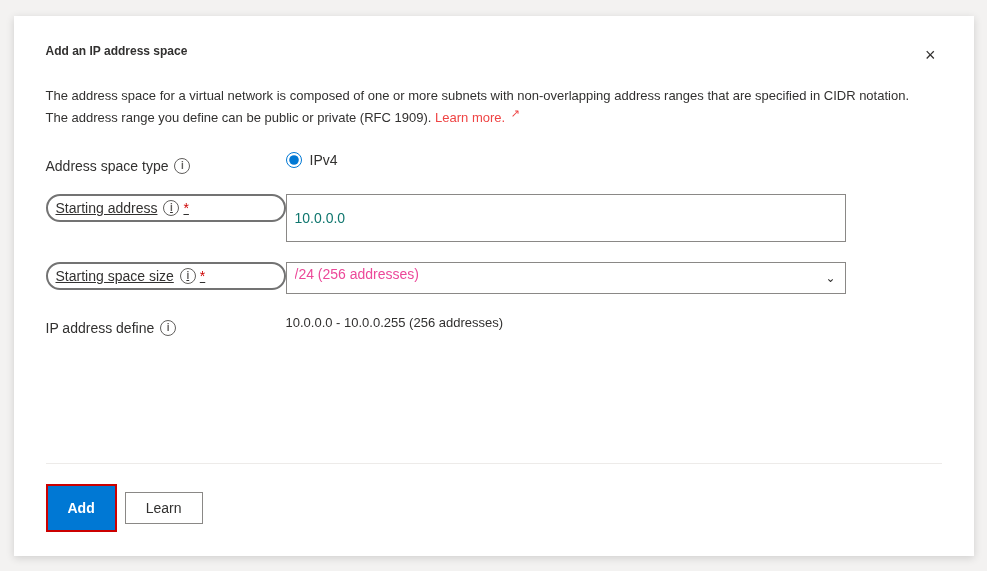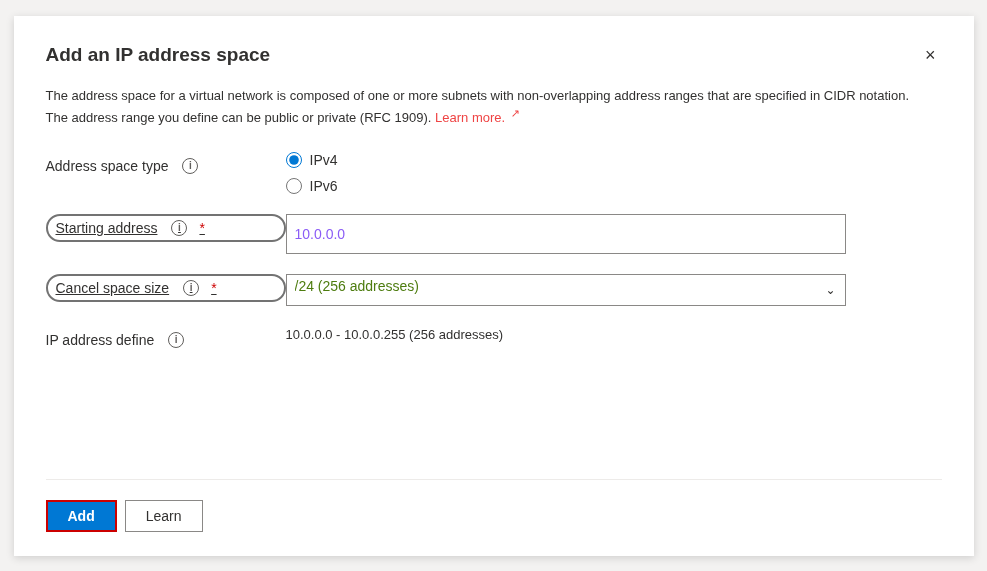--- a/index.html
+++ b/index.html
@@ -23,21 +23,21 @@
       display: flex;
       flex-direction: column;
     }
     .dialog-header {
       display: flex;
       justify-content: space-between;
       align-items: flex-start;
       margin-bottom: 20px;
     }
     .dialog-title {
-      font-size: 19px;
+      font-size: 12px;
       font-weight: 600;
       color: #323130;
     }
     .close-btn {
       background: none;
       border: none;
       cursor: pointer;
       font-size: 18px;
       color: #323130;
       padding: 2px 6px;
@@ -63,21 +63,20 @@
       margin-bottom: 20px;
     }
     .form-label-col {
       width: 240px;
       min-width: 240px;
       display: flex;
       align-items: center;
       padding-top: 6px;
       font-size: 14px;
       color: #323130;
-      gap: 8px;
     }
     .form-label-col.highlight {
       border: 2px solid #737373;
       padding: 4px 8px;
       border-radius: 14px;
       text-decoration: underline;
     }
     .info-icon {
       display: inline-flex;
       align-items: center;
@@ -96,58 +95,58 @@
     .required-star {
       color: #cc0000;
       margin-left: 4px;
       font-size: 14px;
     }
     .form-control-col {
       flex: 1;
     }
     .radio-group {
       display: flex;
-      flex-direction: column;
+      flex-direction: row;
       gap: 10px;
     }
     .radio-option {
       display: flex;
       align-items: center;
       gap: 8px;
       cursor: pointer;
       font-size: 14px;
     }
     .radio-option input[type="radio"] {
       accent-color: #0078d4;
       width: 16px;
       height: 16px;
       cursor: pointer;
     }
     .text-input {
       width: 100%;
       max-width: 560px;
-      height: 40px;
+      height: 48px;
       border: 1px solid #8a8886;
       padding: 16px 8px;
       font-size: 14px;
-      color: #8b5cf6;
+      color: #0f766e;
       outline: none;
     }
     .select-wrapper {
       position: relative;
       width: 100%;
       max-width: 560px;
     }
     .select-input {
       width: 100%;
       height: 32px;
       border: 1px solid #8a8886;
       padding: 0 32px 8px 8px;
       font-size: 14px;
-      color: #4d7c0f;
+      color: #ec4899;
       background: #ffffff;
       appearance: none;
       -webkit-appearance: none;
       cursor: pointer;
       outline: none;
     }
     .select-arrow {
       position: absolute;
       right: 10px;
       top: 50%;
@@ -170,21 +169,21 @@
       align-items: center;
     }
     .btn-primary {
       background: #0078d4;
       color: #ffffff;
       border: 2px solid #cc0000;
       padding: 6px 20px;
       font-size: 14px;
       font-weight: 600;
       cursor: pointer;
-      height: 32px;
+      height: 48px;
     }
     .btn-secondary {
       background: #ffffff;
       color: #323130;
       border: 1px solid #8a8886;
       padding: 6px 20px;
       font-size: 14px;
       cursor: pointer;
       height: 32px;
     }
@@ -217,42 +216,38 @@
       <div class="form-label-col">
         <span>Address space type</span>
         <span class="info-icon">i</span>
       </div>
       <div class="form-control-col">
         <div class="radio-group">
           <label class="radio-option">
             <input type="radio" name="addressType" checked="" style="">
             <span>IPv4</span>
           </label>
-          <label class="radio-option">
-            <input type="radio" name="addressType" style="">
-            <span>IPv6</span>
-          </label>
         </div>
       </div>
     </div>
 
     <div class="form-row">
       <div class="form-label-col highlight">
         <span>Starting address</span>
         <span class="info-icon">i</span>
         <span class="required-star">*</span>
       </div>
       <div class="form-control-col">
         <input type="text" class="text-input" value="10.0.0.0" style="">
       </div>
     </div>
 
     <div class="form-row">
       <div class="form-label-col highlight">
-        <span>Cancel space size</span>
+        <span>Starting space size</span>
         <span class="info-icon">i</span>
         <span class="required-star">*</span>
       </div>
       <div class="form-control-col">
         <div class="select-wrapper">
           <select class="select-input">
             <option>/8 (16777216 addresses)</option>
             <option>/16 (65536 addresses)</option>
             <option selected="">/24 (256 addresses)</option>
             <option>/32 (1 address)</option>

